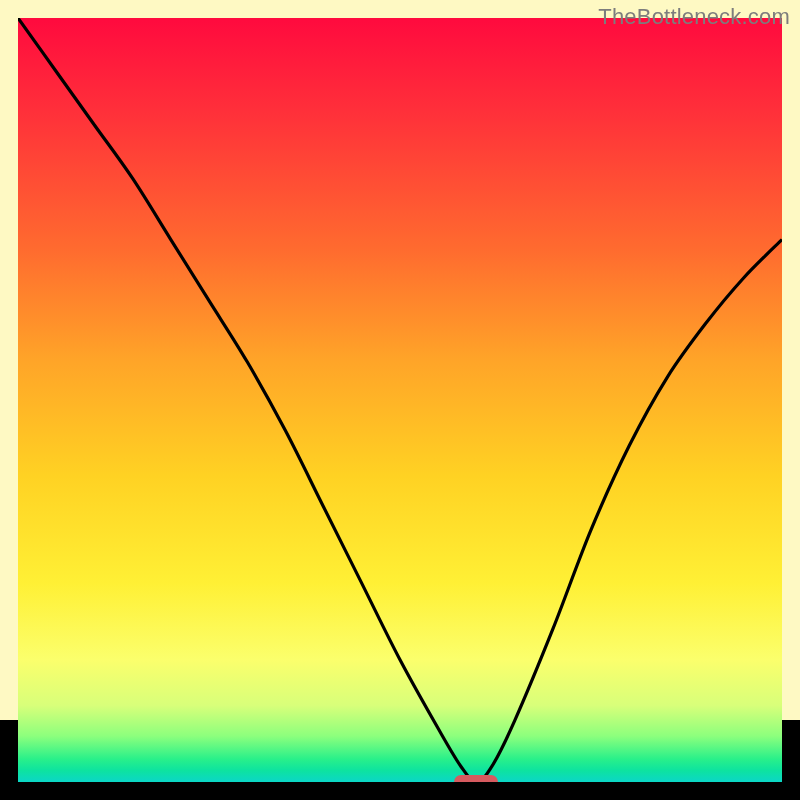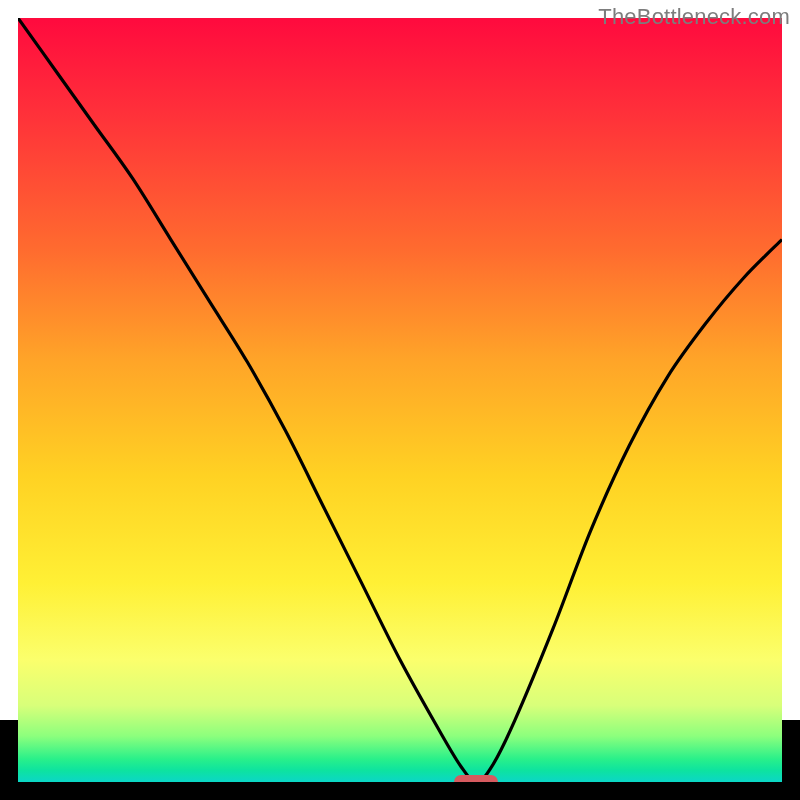--- a/index.html
+++ b/index.html
@@ -8,21 +8,21 @@
     width: 800px;
     height: 800px;
     background: #000;
     overflow: hidden;
     font-family: Arial, Helvetica, sans-serif;
   }
   .frame {
     position: relative;
     width: 800px;
     height: 720px;
-    background: #ffffff;
+    background: #fef9c3;
     text-align: center;
   }
   .watermark {
     position: absolute;
     top: 4px;
     right: 10px;
     color: #7d7d7d;
     font-size: 22px;
     font-weight: 500;
     letter-spacing: 0.2px;

